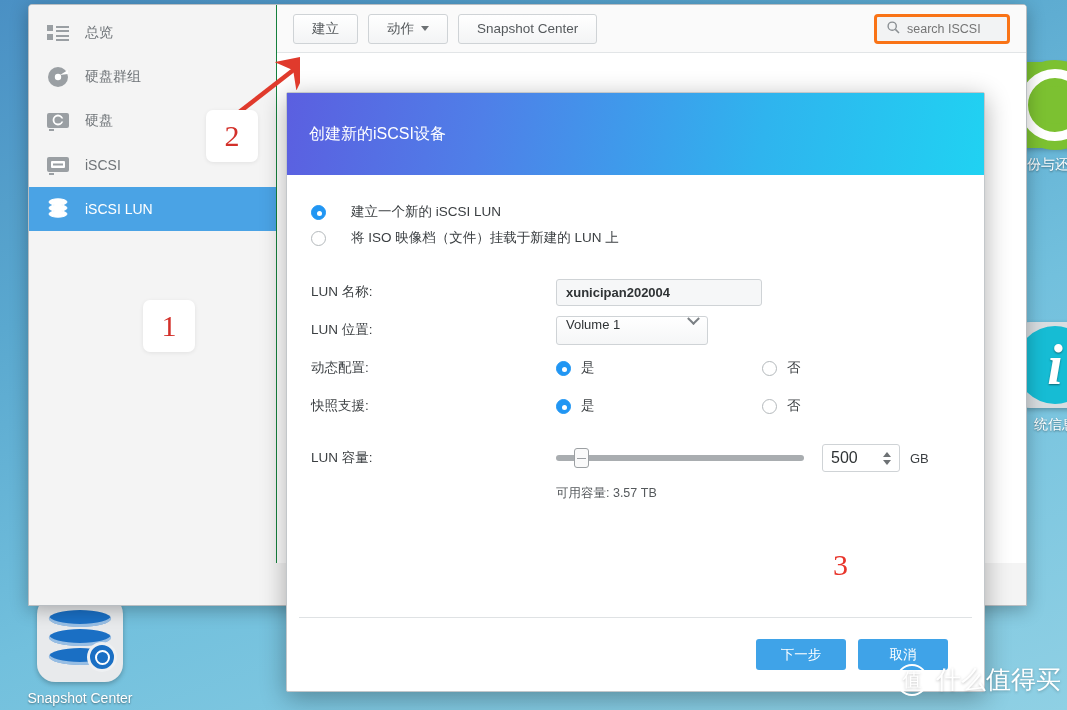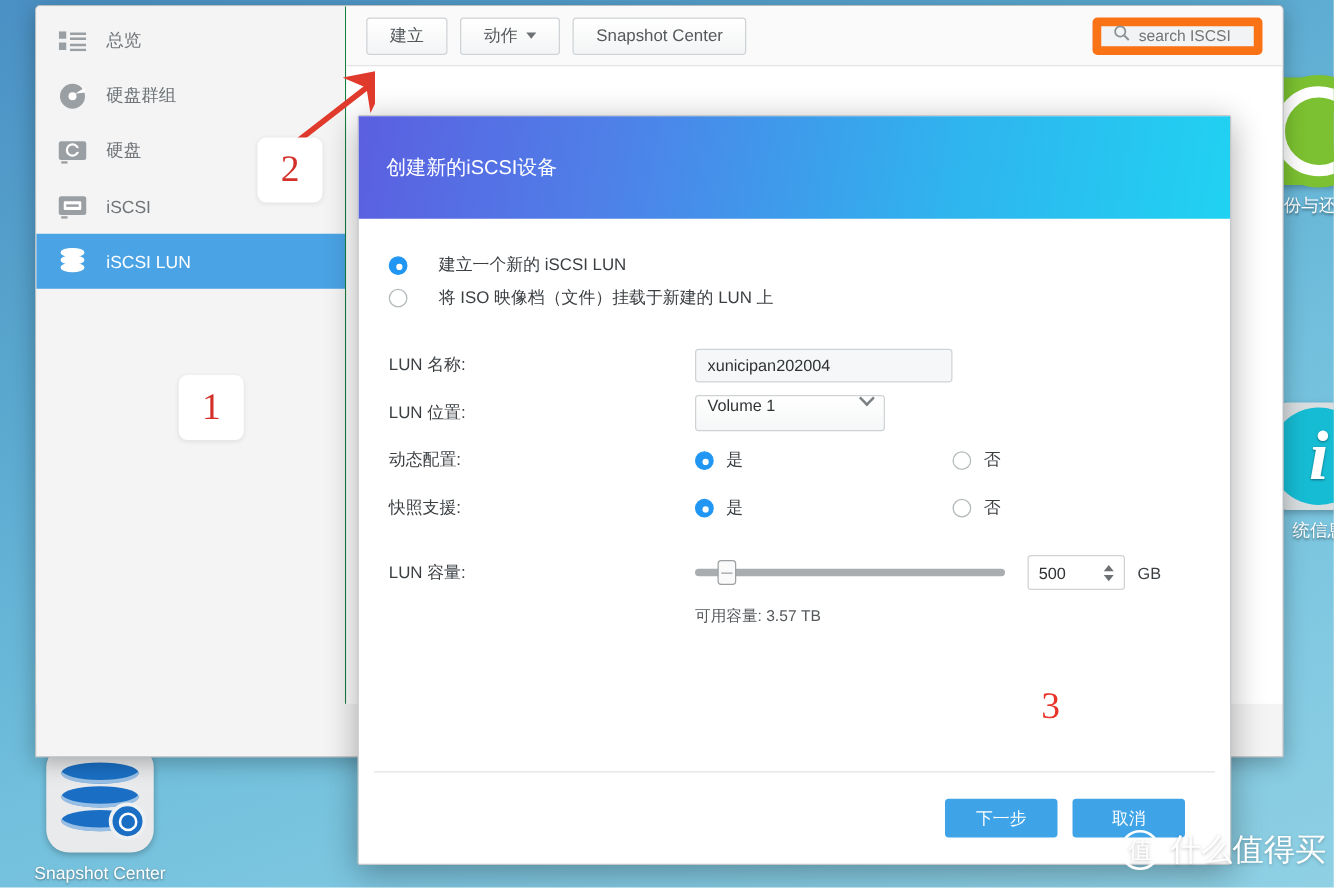--- a/index.html
+++ b/index.html
@@ -110,21 +110,21 @@
   }
   .tb-btn {
     height: 30px; padding: 0 18px; border:1px solid #cfd3d6; border-radius:3px;
     background: linear-gradient(#ffffff,#f3f4f5); color:#55595c; font-size:13.5px;
     display:flex; align-items:center; gap:7px; cursor:default;
     font-family:"Liberation Sans", sans-serif;
   }
   .caret { width:0;height:0;border-left:4px solid transparent;border-right:4px solid transparent;
      border-top:5px solid #6d7174; }
   #search-box {
-    margin-left:auto; width:136px; height:30px; border:7px solid #f97316; border-radius:4px;
+    margin-left:auto; width:136px; height:30px; border:3px solid #f97316; border-radius:4px;
     background:#f2f3f4; display:flex; align-items:center; gap:7px; padding:0 10px;
   }
   #search-box input {
     border:0; background:transparent; outline:none; font-size:12.5px; color:#8a8f93;
     width:100%; font-family:"Liberation Sans", sans-serif;
   }
 
   
   #dialog {
     position:absolute; left:286px; top:92px; width:699px; height:600px;
@@ -149,42 +149,42 @@
   .radio.on { background:#2196f3; border-color:#2196f3; }
   .radio.on::after { content:""; position:absolute; left:5px; top:5px; width:5px;height:5px;
      border-radius:50%; background:#fff; }
 
   .form { margin-top: 22px; padding: 0 24px; }
   .frow { display:flex; align-items:center; height:38px; font-size:13.5px; color:#3b3f42; }
   .flabel { width: 245px; flex:0 0 245px; }
   .ftext {
     width: 206px; height:27px; border:1px solid #cfd3d6; border-radius:3px;
     background:#f6f7f8; padding:0 9px; font-size:13px; color:#2f3335;
-    font-family:"Liberation Sans", sans-serif; outline:none;
+    font-family:"Liberation Sans", sans-serif; outline:none;font-weight:bold;
   }
   .fselect {
     width: 152px; height:29px; border:1px solid #cfd3d6; border-radius:3px;
     background:linear-gradient(#fff,#f5f6f7); padding:0 9px; font-size:13px; color:#2f3335;
     display:flex; 
   }
   .fselect .chev { margin-left:auto; width:9px;height:9px; border-right:2px solid #7b8084;
      border-bottom:2px solid #7b8084; transform:rotate(45deg) translate(-2px,-2px); }
   .yn { display:flex; align-items:center; gap:10px; width:206px; }
   .yn.second { width:auto; }
 
   .slider-wrap { display:flex; align-items:center; gap:0; }
   .slider { width: 248px; height:6px; background:#a9adb0; border-radius:3px; position:relative; }
   .slider .knob {
     position:absolute; left:22px; top:-7px; width:15px; height:20px;
     background:#fafafa; border:1px solid #9ca0a3; border-radius:3px;
   }
   .slider .knob::after{content:"";position:absolute;left:2px;top:9px;width:9px;height:1px;background:#9ca0a3;}
   .spin {
     margin-left: 18px; width:78px; height:28px; border:1px solid #cfd3d6; border-radius:3px;
-    background:#fff; display:flex; align-items:center; padding:0 8px; font-size:13px; color:#2f3335;
+    background:#fff; display:flex; align-items:center; padding:0 8px; font-size:16px; color:#2f3335;
   }
   .spin .arrows { margin-left:auto; display:flex; flex-direction:column; gap:3px; }
   .spin .arrows i { width:0;height:0;border-left:4px solid transparent;border-right:4px solid transparent;}
   .spin .arrows i.up { border-bottom:5px solid #6d7174; }
   .spin .arrows i.dn { border-top:5px solid #6d7174; }
   .unit { margin-left:10px; font-size:13px; color:#3b3f42; }
   .avail { margin-left: 245px; margin-top:8px; font-size:12.5px; color:#55595c; }
 
   #dialog-footer {
     border-top:1px solid #dfe2e4; height: 74px; display:flex; align-items:center;

